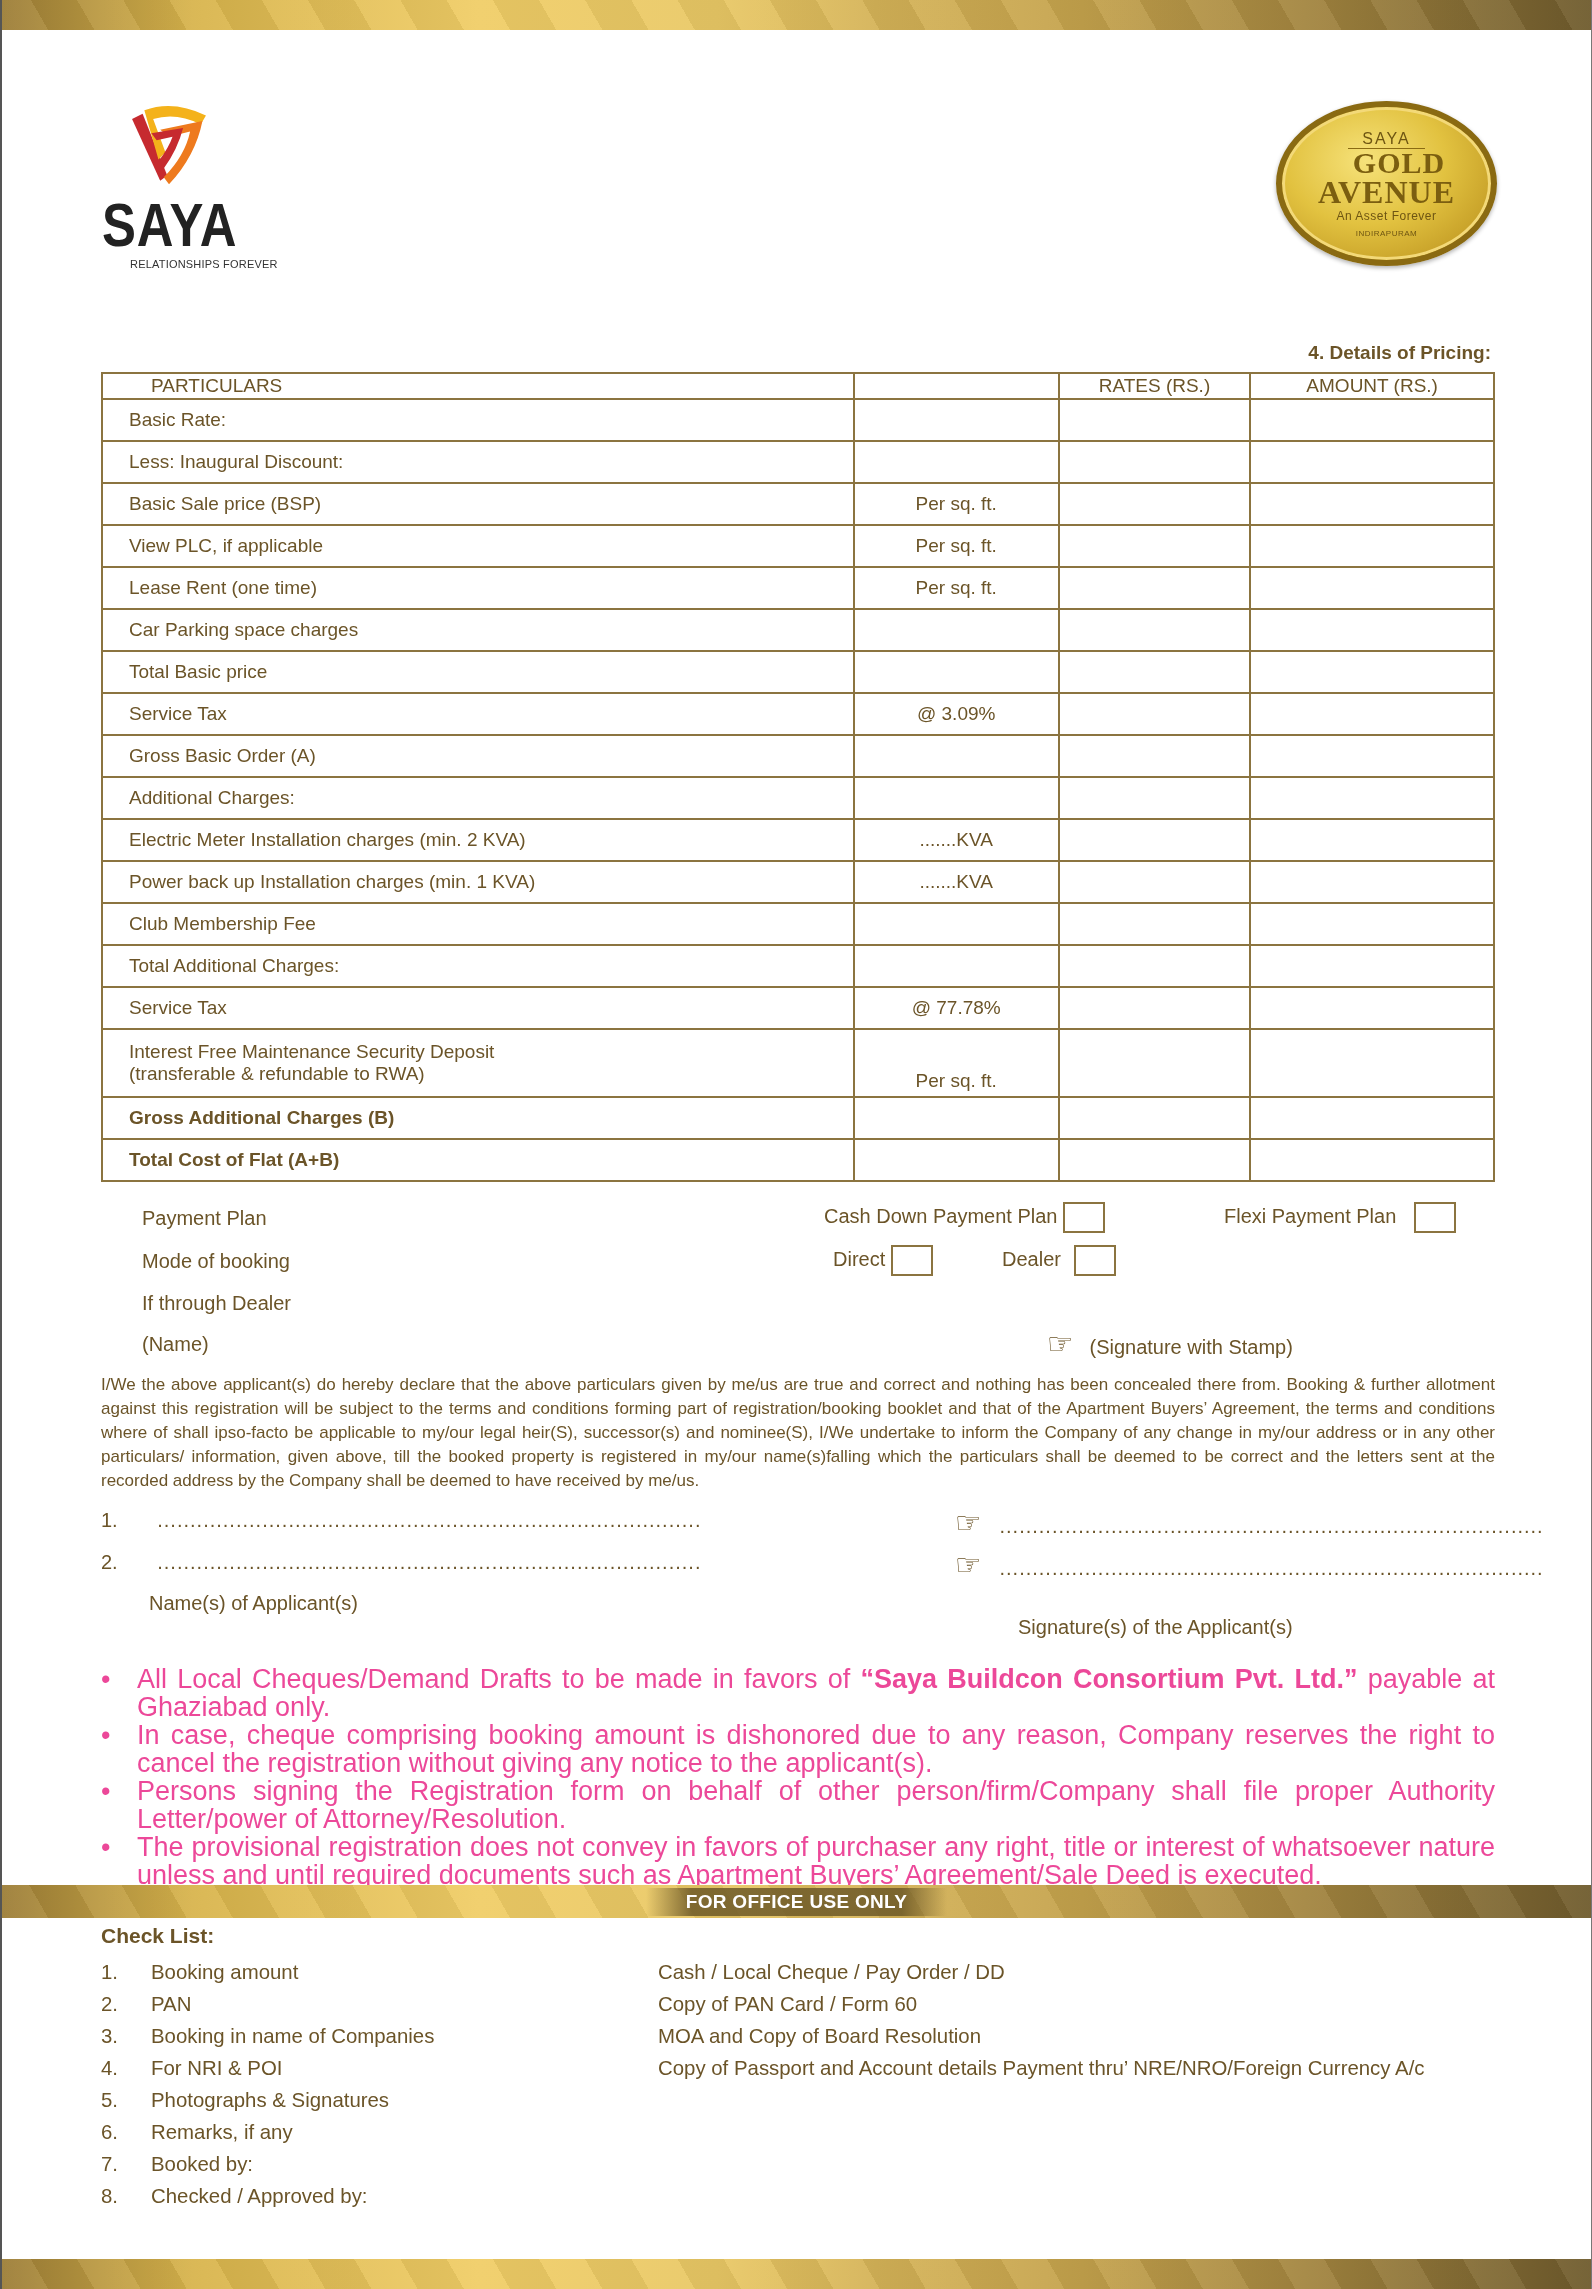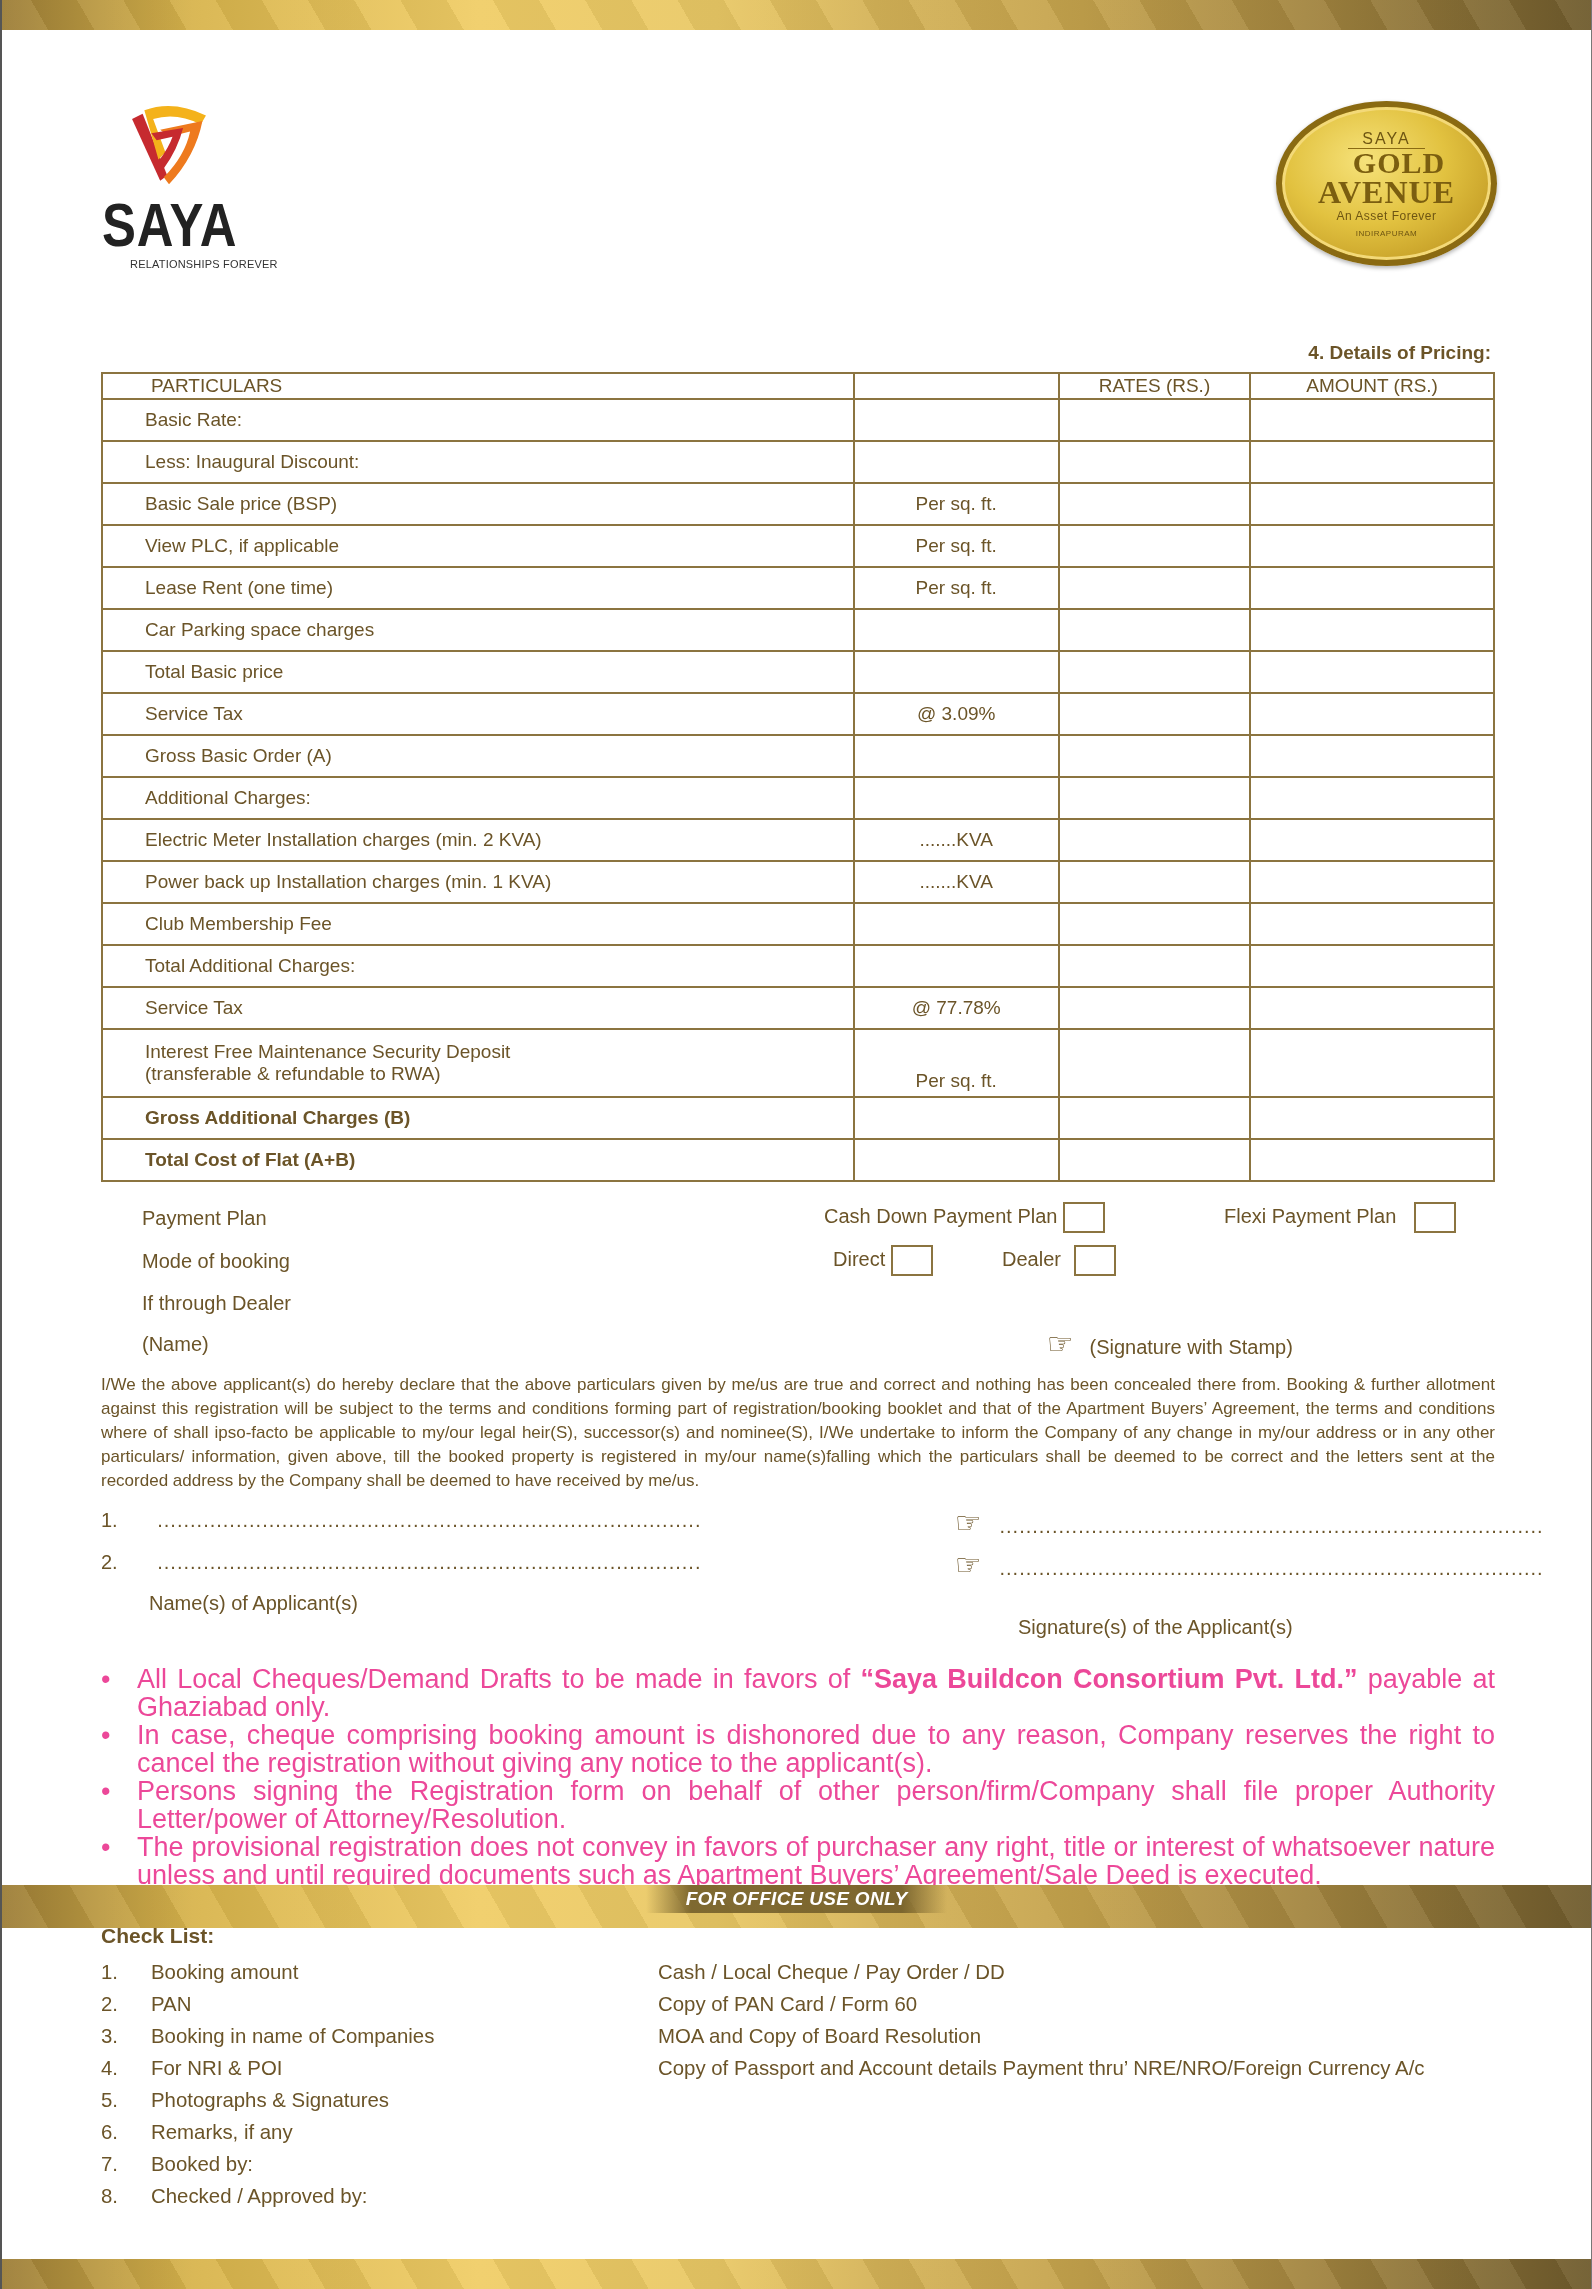--- a/index.html
+++ b/index.html
@@ -15,21 +15,21 @@
   .gold-band {
     position: absolute; left: 0; right: 0;
     background: linear-gradient(90deg, #9c7d36 0%, #d8b44c 12%, #f0cd66 30%, #e9c865 45%, #d5b357 55%, #c4a24c 68%, #a3853f 82%, #6e5a2c 100%);
   }
   .gold-band::after {
     content: ""; position: absolute; inset: 0;
     background: repeating-linear-gradient(60deg, rgba(255,255,255,0.06) 0 40px, rgba(0,0,0,0.05) 40px 80px);
   }
   .band-top { top: 0; height: 30px; }
   .band-bottom { bottom: 0; height: 30px; }
-  .band-office { top: 1885px; height: 43px; display: flex; align-items: flex-start; justify-content: center; font-style: italic; }
+  .band-office { top: 1885px; height: 33px; display: flex; align-items: center; justify-content: center; }
   .band-office span {
     position: relative; z-index: 2;
     color: #fff; font-weight: bold; font-size: 19px; letter-spacing: 0.3px;
     background: linear-gradient(90deg, rgba(110,90,40,0) 0%, rgba(110,90,40,0.85) 15%, rgba(110,90,40,0.85) 85%, rgba(110,90,40,0) 100%);
     padding: 3px 40px;
   }
 
   
   .saya-logo { position: absolute; left: 100px; top: 98px; width: 139px; }
   .saya-mark { width: 90px; height: 88px; margin-left: 22px; }
@@ -56,21 +56,21 @@
   
   table.pricing {
     position: absolute; left: 99px; top: 372px; width: 1394px;
     border-collapse: collapse; font-size: 19px; color: #6b5428;
   }
   table.pricing td, table.pricing th {
     border: 2px solid #8b7440; font-weight: normal; vertical-align: middle;
   }
   table.pricing th { height: 26px; }
   table.pricing td { height: 42px; }
-  .c1 { width: 753px; padding-left: 42px; text-align: left; }
+  .c1 { width: 753px; padding-left: 26px; text-align: left; }
   .c2 { width: 205px; text-align: center; }
   .c3 { width: 192px; text-align: center; }
   .c4 { width: 244px; text-align: center; }
   th.c1 { padding-left: 48px; }
   tr.tall td { height: 68px; }
   tr.tall td.c2 { vertical-align: bottom; padding-bottom: 4px; }
   tr.bold td.c1 { font-weight: bold; }
 
   .abs { position: absolute; font-size: 20px; color: #6b5428; white-space: nowrap; }
   .chk { display: inline-block; width: 42px; height: 31px; border: 2px solid #8b7440; vertical-align: middle; }

